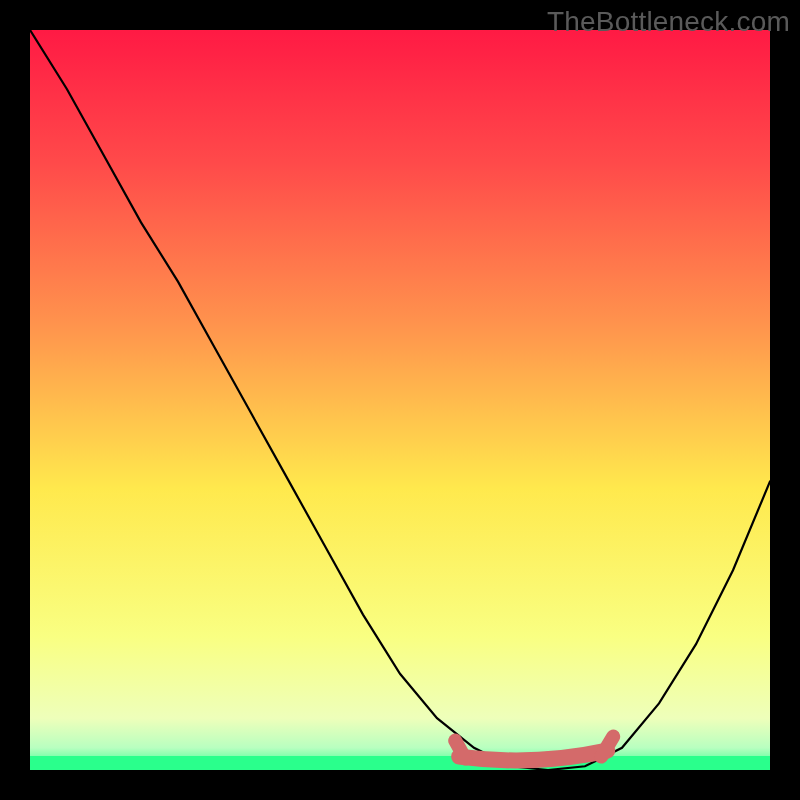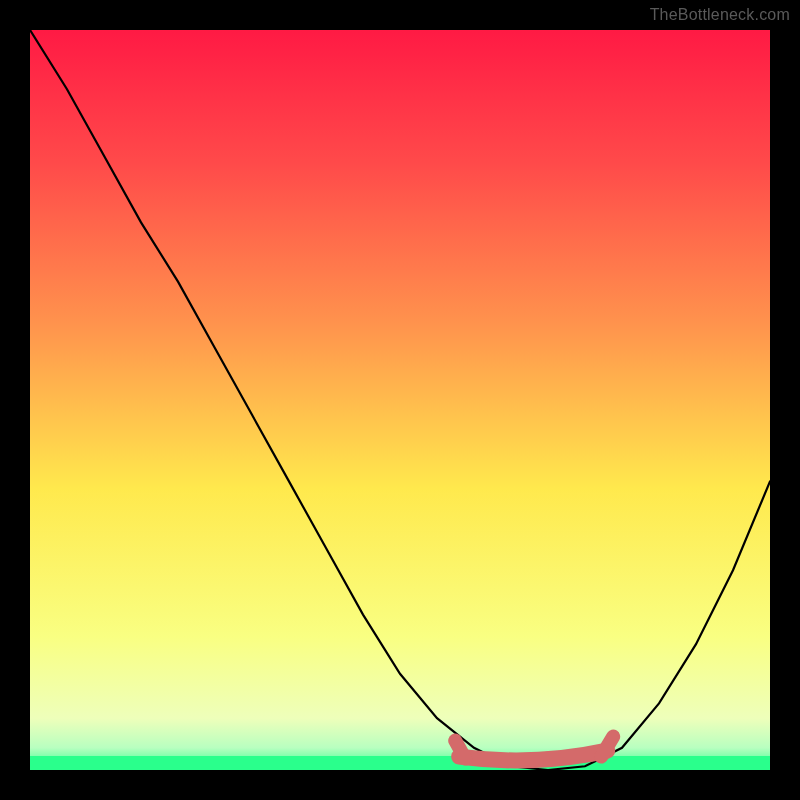--- a/index.html
+++ b/index.html
@@ -9,21 +9,21 @@
     height: 800px;
     background: #000;
     position: relative;
     font-family: Arial, sans-serif;
   }
   .watermark {
     position: absolute;
     top: 6px;
     right: 10px;
     color: #5a5a5a;
-    font-size: 16px;
+    font-size: 28px;
     font-weight: 500;
     letter-spacing: 0.2px;
     z-index: 10;
   }
   .plot-frame {
     position: absolute;
     left: 30px;
     top: 30px;
     width: 740px;
     height: 740px;

